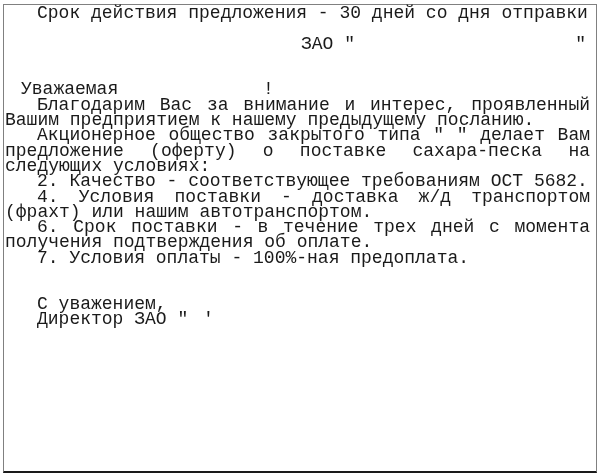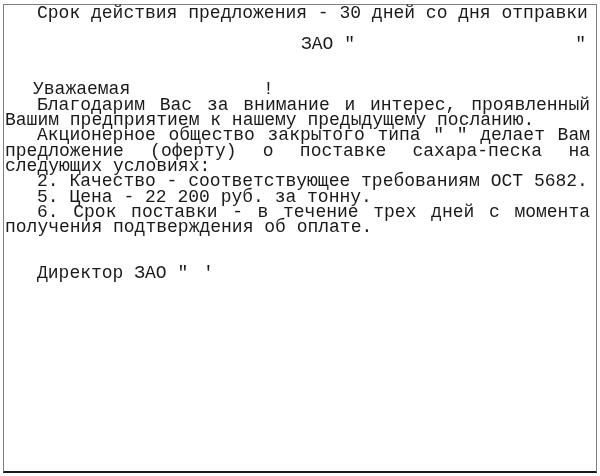--- a/index.html
+++ b/index.html
@@ -18,21 +18,21 @@
   .line { display: block; white-space: pre; height: 15.3px; }
   .blank { display: block; height: 15.3px; }
   .right { text-align: right; }
   .para { display: block; text-align: justify; text-indent: 32px; word-spacing: 0; }
   .para.last-left { text-align-last: left; }
   .indent { padding-left: 32px; }
   .zao-line { position: relative; height: 15.3px; }
   .zao-open { position: absolute; left: 296px; white-space: pre; }
   .zao-close { position: absolute; right: 4px; white-space: pre; }
   .greet { position: relative; height: 15.3px; }
-  .greet-word { position: absolute; left: 28px; }
+  .greet-word { position: absolute; left: 16px; }
   .greet-excl { position: absolute; left: 258px; }
   .sig { position: relative; height: 15.3px; }
   .sig-text { position: absolute; left: 32px; white-space: pre; }
   .sig-close { position: absolute; left: 198px; }
 </style>
 </head>
 <body>
 
 <div class="frame"></div>
 
@@ -45,21 +45,23 @@
   </div>
   <div class="blank"></div>
   <div class="blank"></div>
   <div class="greet">
     <span class="greet-word">Уважаемая</span>
     <span class="greet-excl">!</span>
   </div>
   <div class="para last-left">Благодарим  Вас за внимание и интерес, проявленный Вашим предприятием к нашему предыдущему посланию.</div>
   <div class="para last-left">Акционерное  общество закрытого типа "        " делает Вам предложение (оферту) о поставке сахара-песка на следующих условиях:</div>
   <div class="para last-left">2. Качество - соответствующее требованиям ОСТ 5682.</div>
-  <div class="para last-left">5. Цена - 22 200 руб. за тонну.</div>
+  <div class="para last-left">4.  Условия  поставки  -  доставка  ж/д транспортом (фрахт) или нашим автотранспортом.</div>
   <div class="para last-left">6.  Срок  поставки  -  в  течение  трех  дней  с  момента  получения подтверждения об оплате.</div>
+  <div class="para last-left">7. Условия оплаты - 100%-ная предоплата.</div>
   <div class="blank"></div>
   <div class="blank"></div>
+  <div class="line indent">С уважением,</div>
   <div class="sig">
     <span class="sig-text">Директор ЗАО "</span>
     <span class="sig-close">'</span>
   </div>
 </div>
 
 </body></html>

